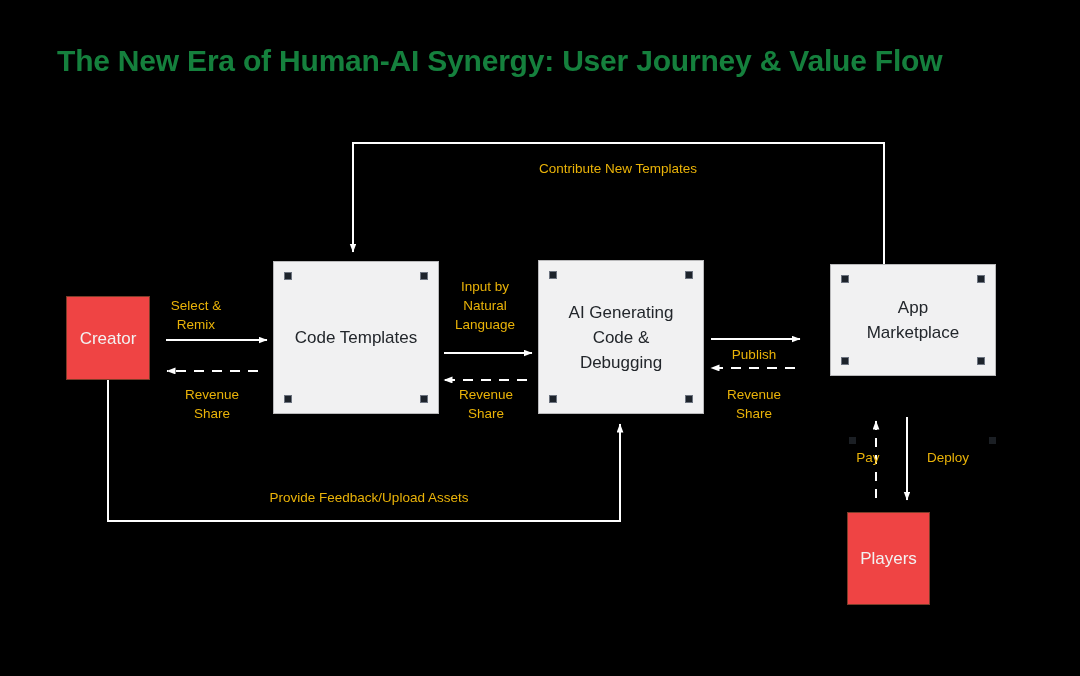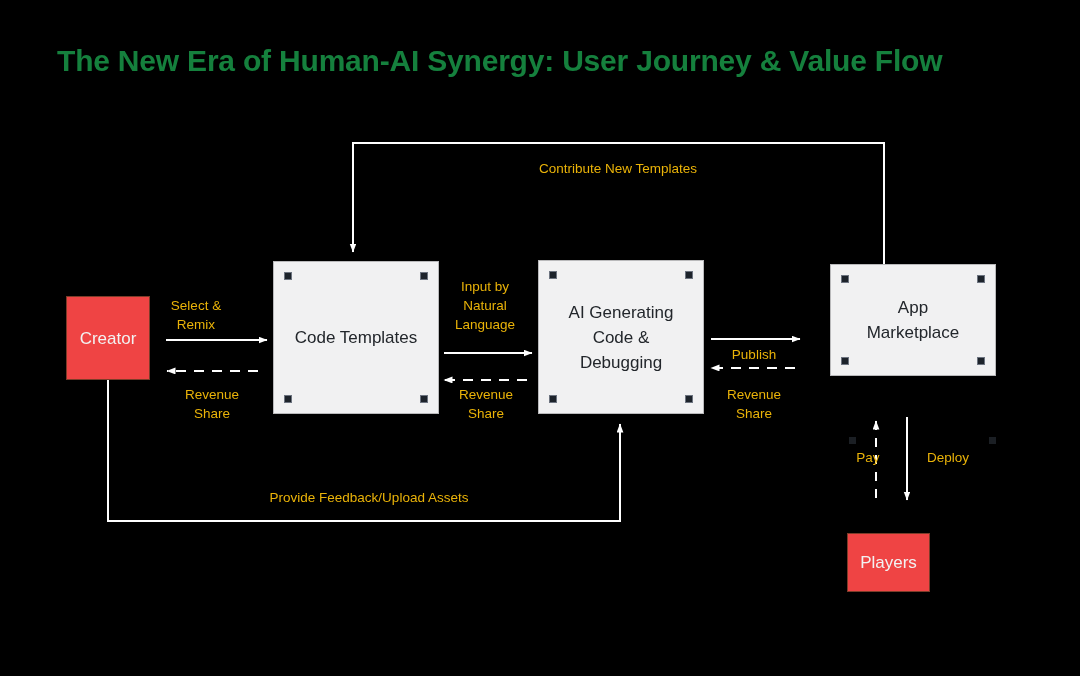--- a/index.html
+++ b/index.html
@@ -157,21 +157,21 @@
 
   <div class="node node-light" id="node-marketplace" style="left:830px; top:264px; width:166px; height:112px;">
     <span class="handle h-tl"></span>
     <span class="handle h-tr"></span>
     <span class="handle h-bl"></span>
     <span class="handle h-br"></span>
     <span class="node-label">App
 Marketplace</span>
   </div>
 
-  <div class="node node-dark" id="node-players" style="left:847px; top:533px; width:83px; height:59px;">
+  <div class="node node-dark" id="node-players" style="left:847px; top:512px; width:83px; height:93px;">
     <span class="node-label">Players</span>
   </div>
 
   <div class="edge-label" style="left:144px; top:296px; width:104px;">Select &amp;
 Remix</div>
 
   <div class="edge-label" style="left:160px; top:385px; width:104px;">Revenue
 Share</div>
 
   <div class="edge-label" style="left:437px; top:277px; width:96px;">Input by

